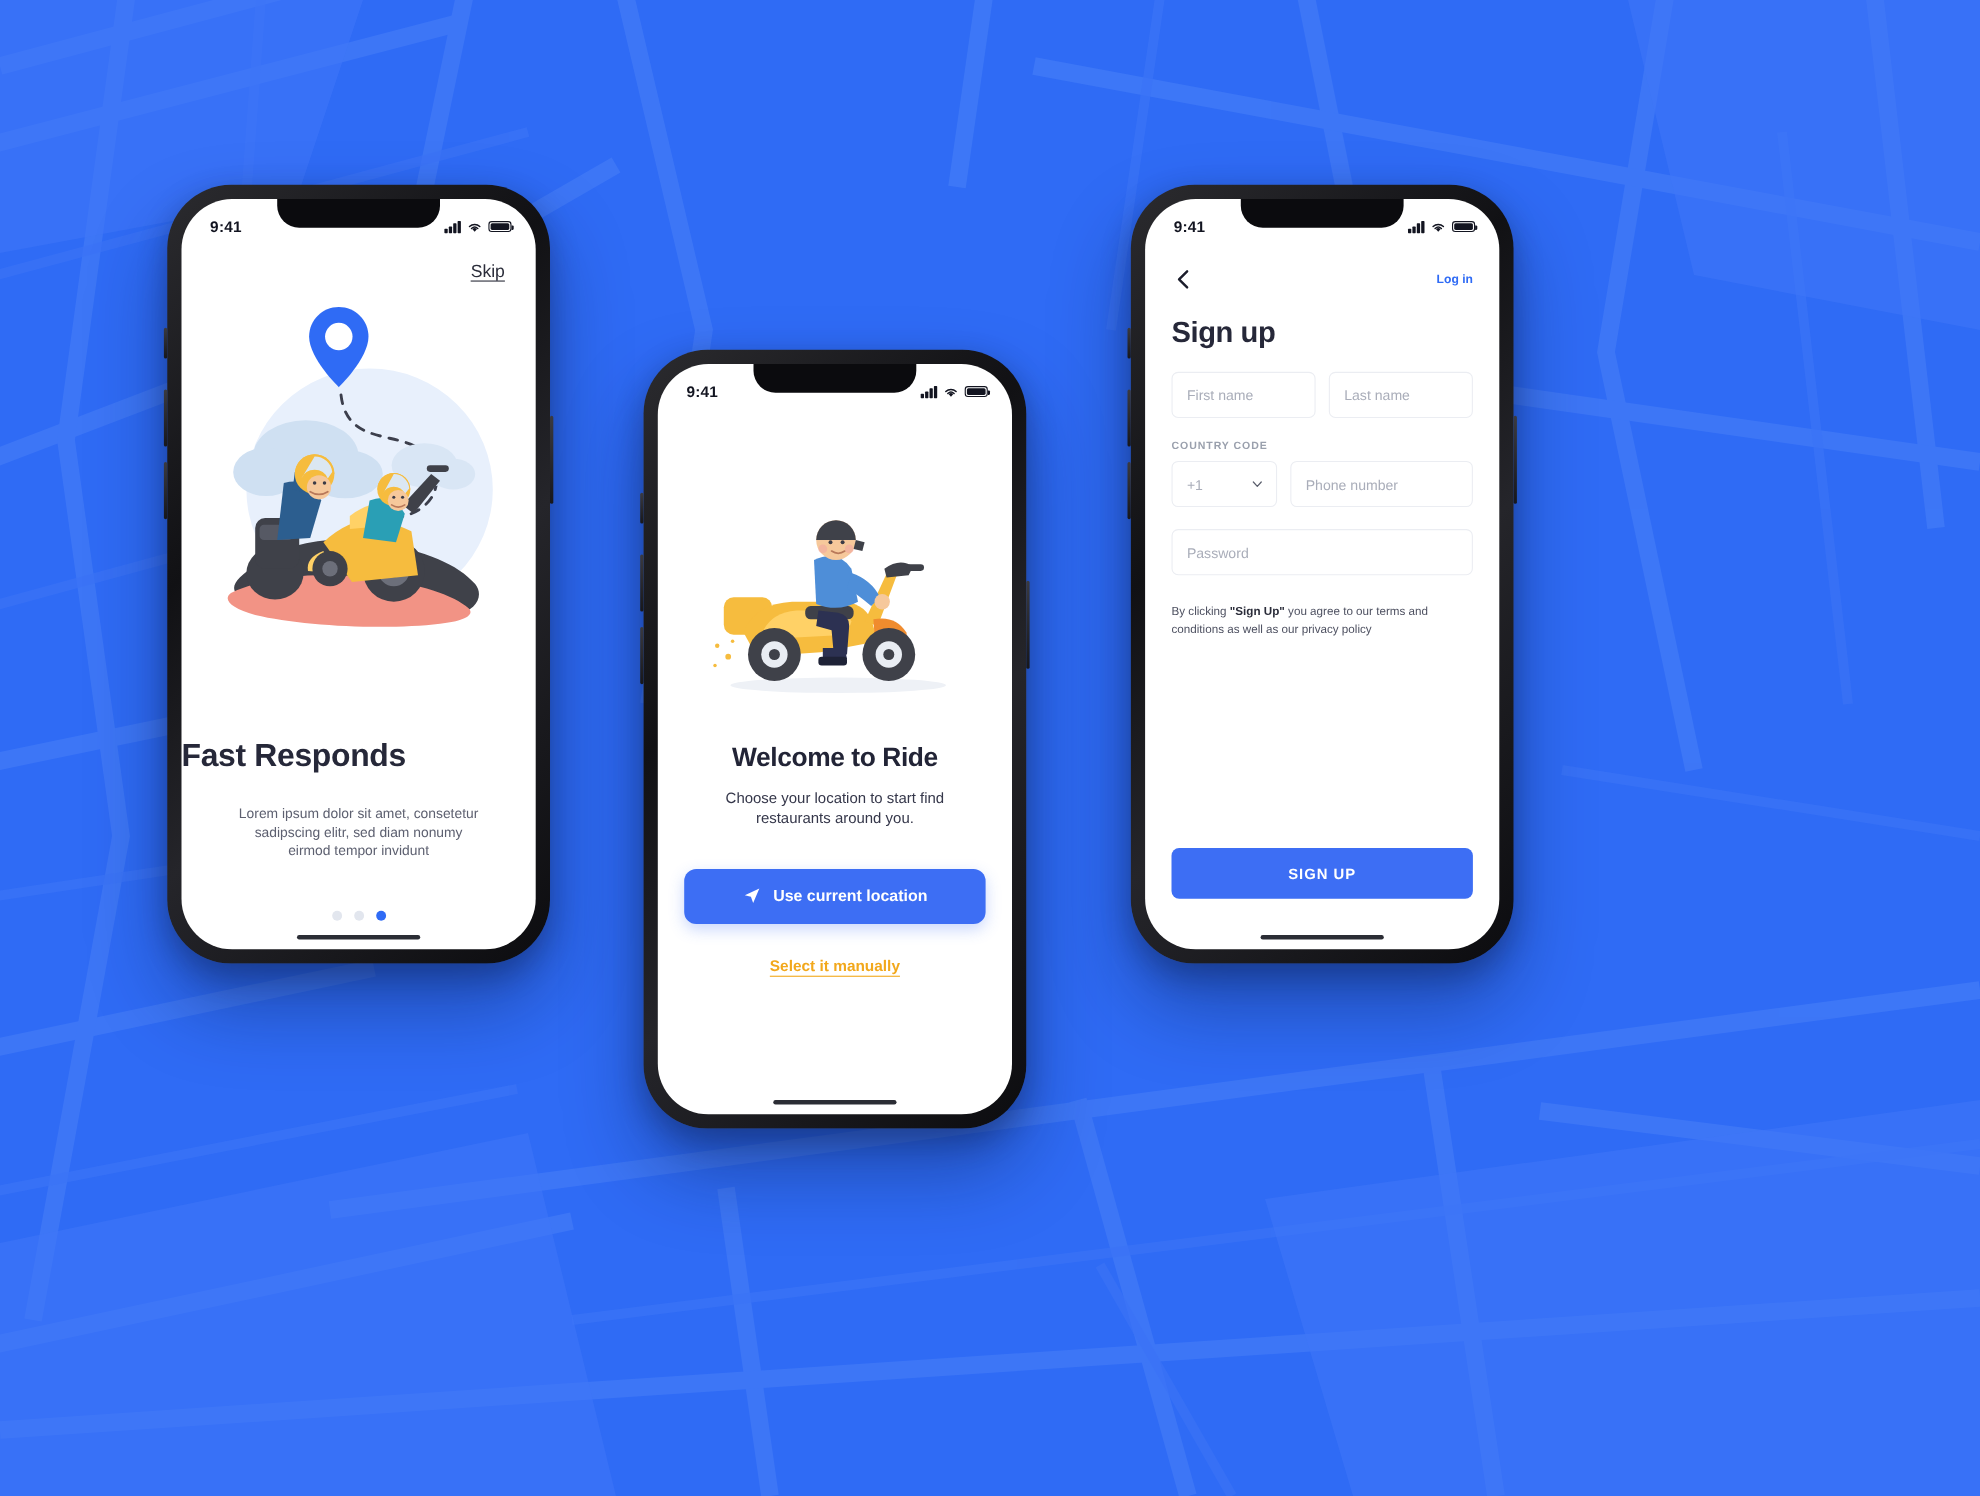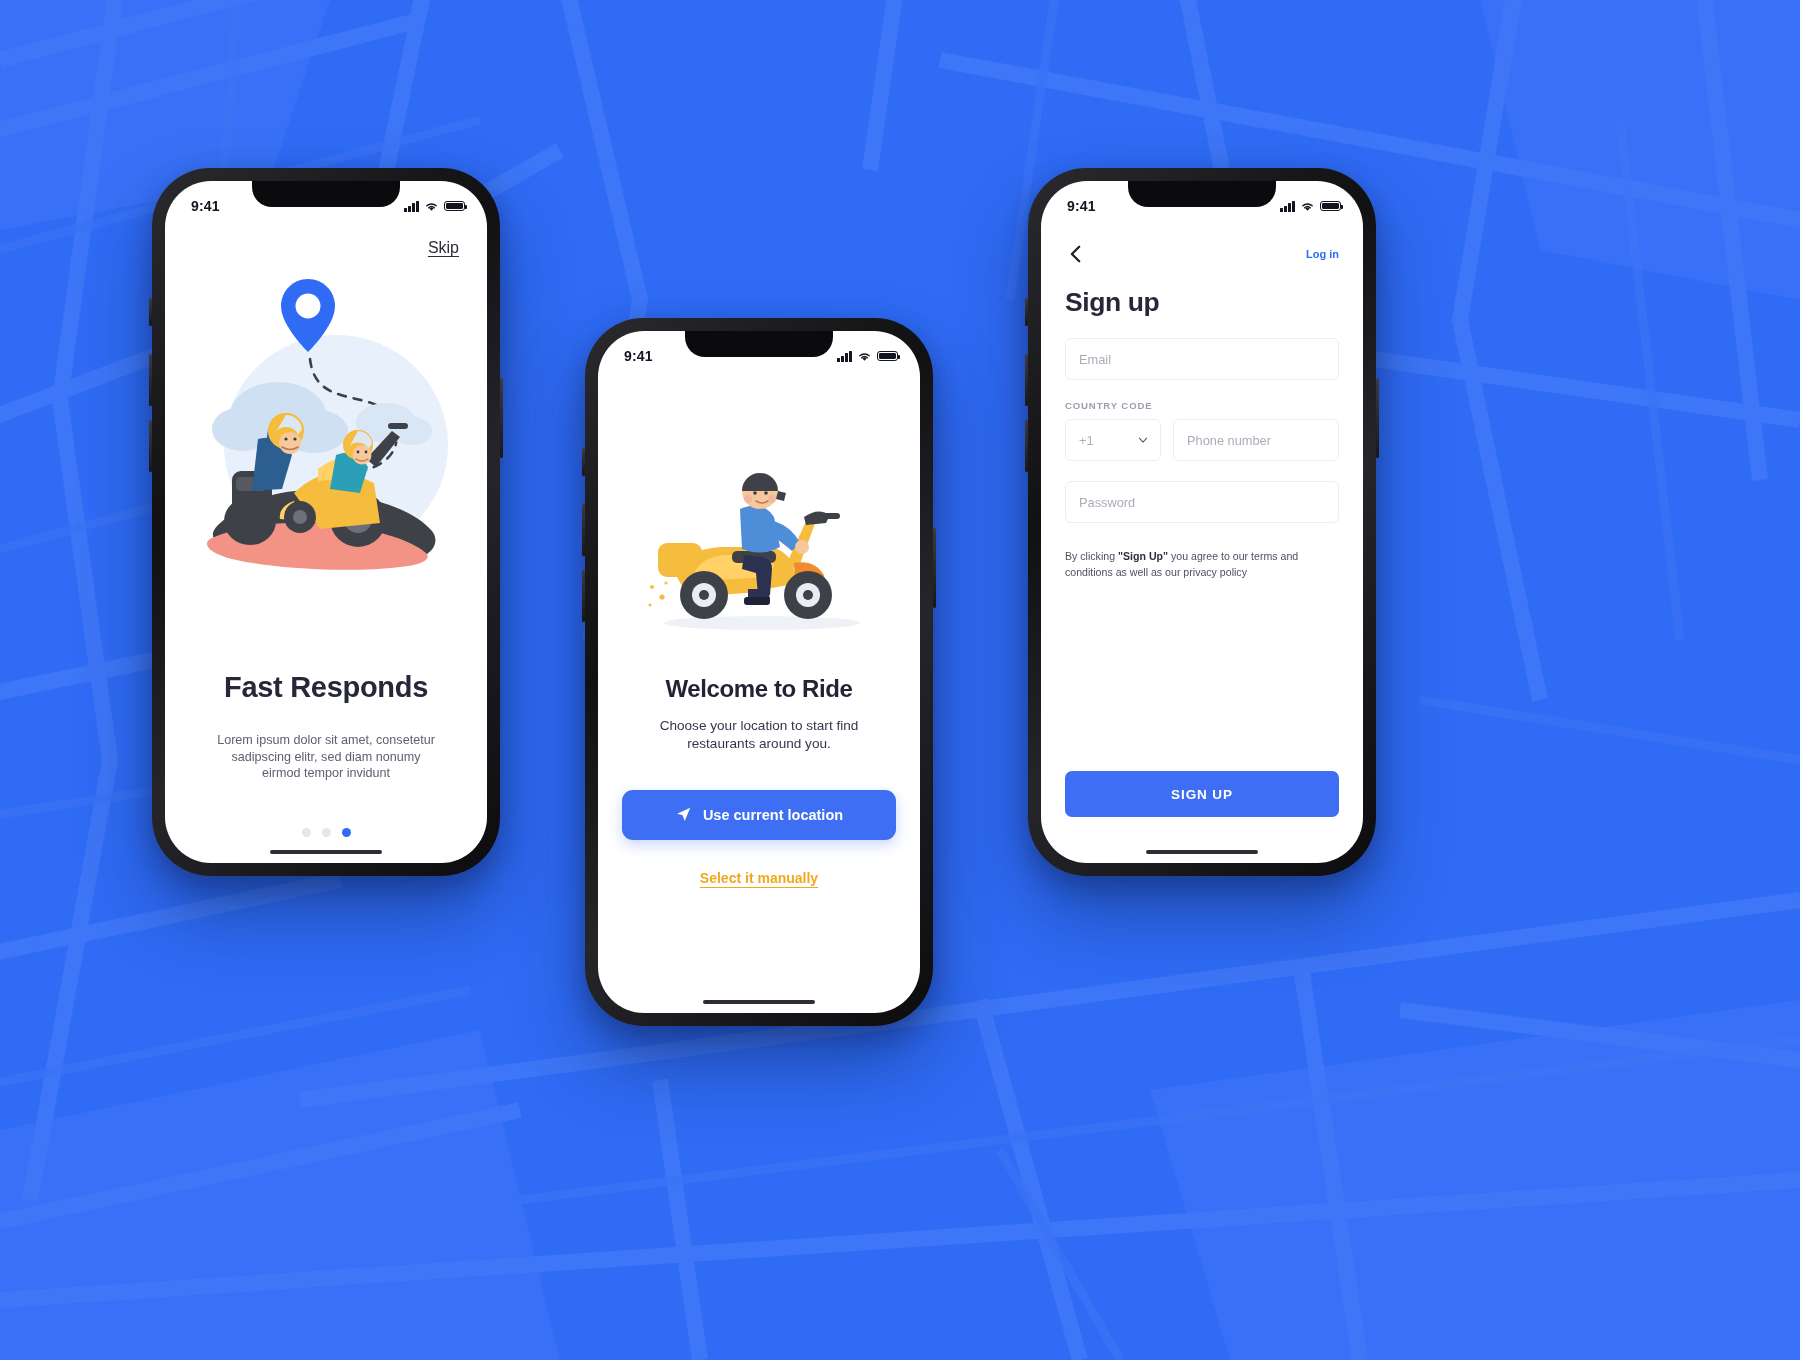--- a/index.html
+++ b/index.html
@@ -80,21 +80,21 @@
 
   
   .scr { position:absolute; inset:0; padding-top:44px; }
   .skip-row { display:flex; justify-content:flex-end; padding: 14px 28px 0 0; }
   .skip {
     font-size: 16px; color:#2b2d3a; font-weight:500;
     text-decoration: underline; text-underline-offset: 3px; cursor:pointer;
   }
   .illo1 { display:flex; justify-content:center; margin-top: 6px; }
   .s1-title {
-    text-align:center; font-size: 29px; font-weight: 700; color:#262839;
+    text-align:left; font-size: 29px; font-weight: 700; color:#262839;
     letter-spacing:-.3px; margin-top: 96px;
   }
   .s1-body {
     text-align:center; font-size: 12.6px; line-height: 1.32; color:#5d6070;
     margin-top: 28px; padding: 0 46px;
   }
   .dots { display:flex; justify-content:center; gap:11px; margin-top: 46px; }
   .dot { width:9px; height:9px; border-radius:50%; background:#e2e6ee; }
   .dot.active { background:#2f6bf5; }
 
@@ -436,24 +436,25 @@
     <div class="s3">
       <div class="s3-top">
         <svg class="back-ico" viewBox="0 0 24 24">
           <path d="M15.5 4 L7.5 12 L15.5 20" stroke="#1b1d2b" stroke-width="2.4" fill="none" stroke-linecap="round" stroke-linejoin="round"></path>
         </svg>
         <span class="login-link">Log in</span>
       </div>
 
       <h1 class="s3-title">Sign up</h1>
 
-
       <div class="row">
-        <div class="field">Email</div>
-      </div>
+        <div class="field">First name</div>
+        <div class="field">Last name</div>
+      </div>
+
 
       <div class="fieldlabel">COUNTRY CODE</div>
 
       <div class="row-cc">
         <div class="select">
           <span>+1</span>
           <svg class="chev" viewBox="0 0 20 20">
             <path d="M4 7 L10 13.5 L16 7" stroke="#5b5f6d" stroke-width="1.9" fill="none" stroke-linecap="round" stroke-linejoin="round"></path>
           </svg>
         </div>

